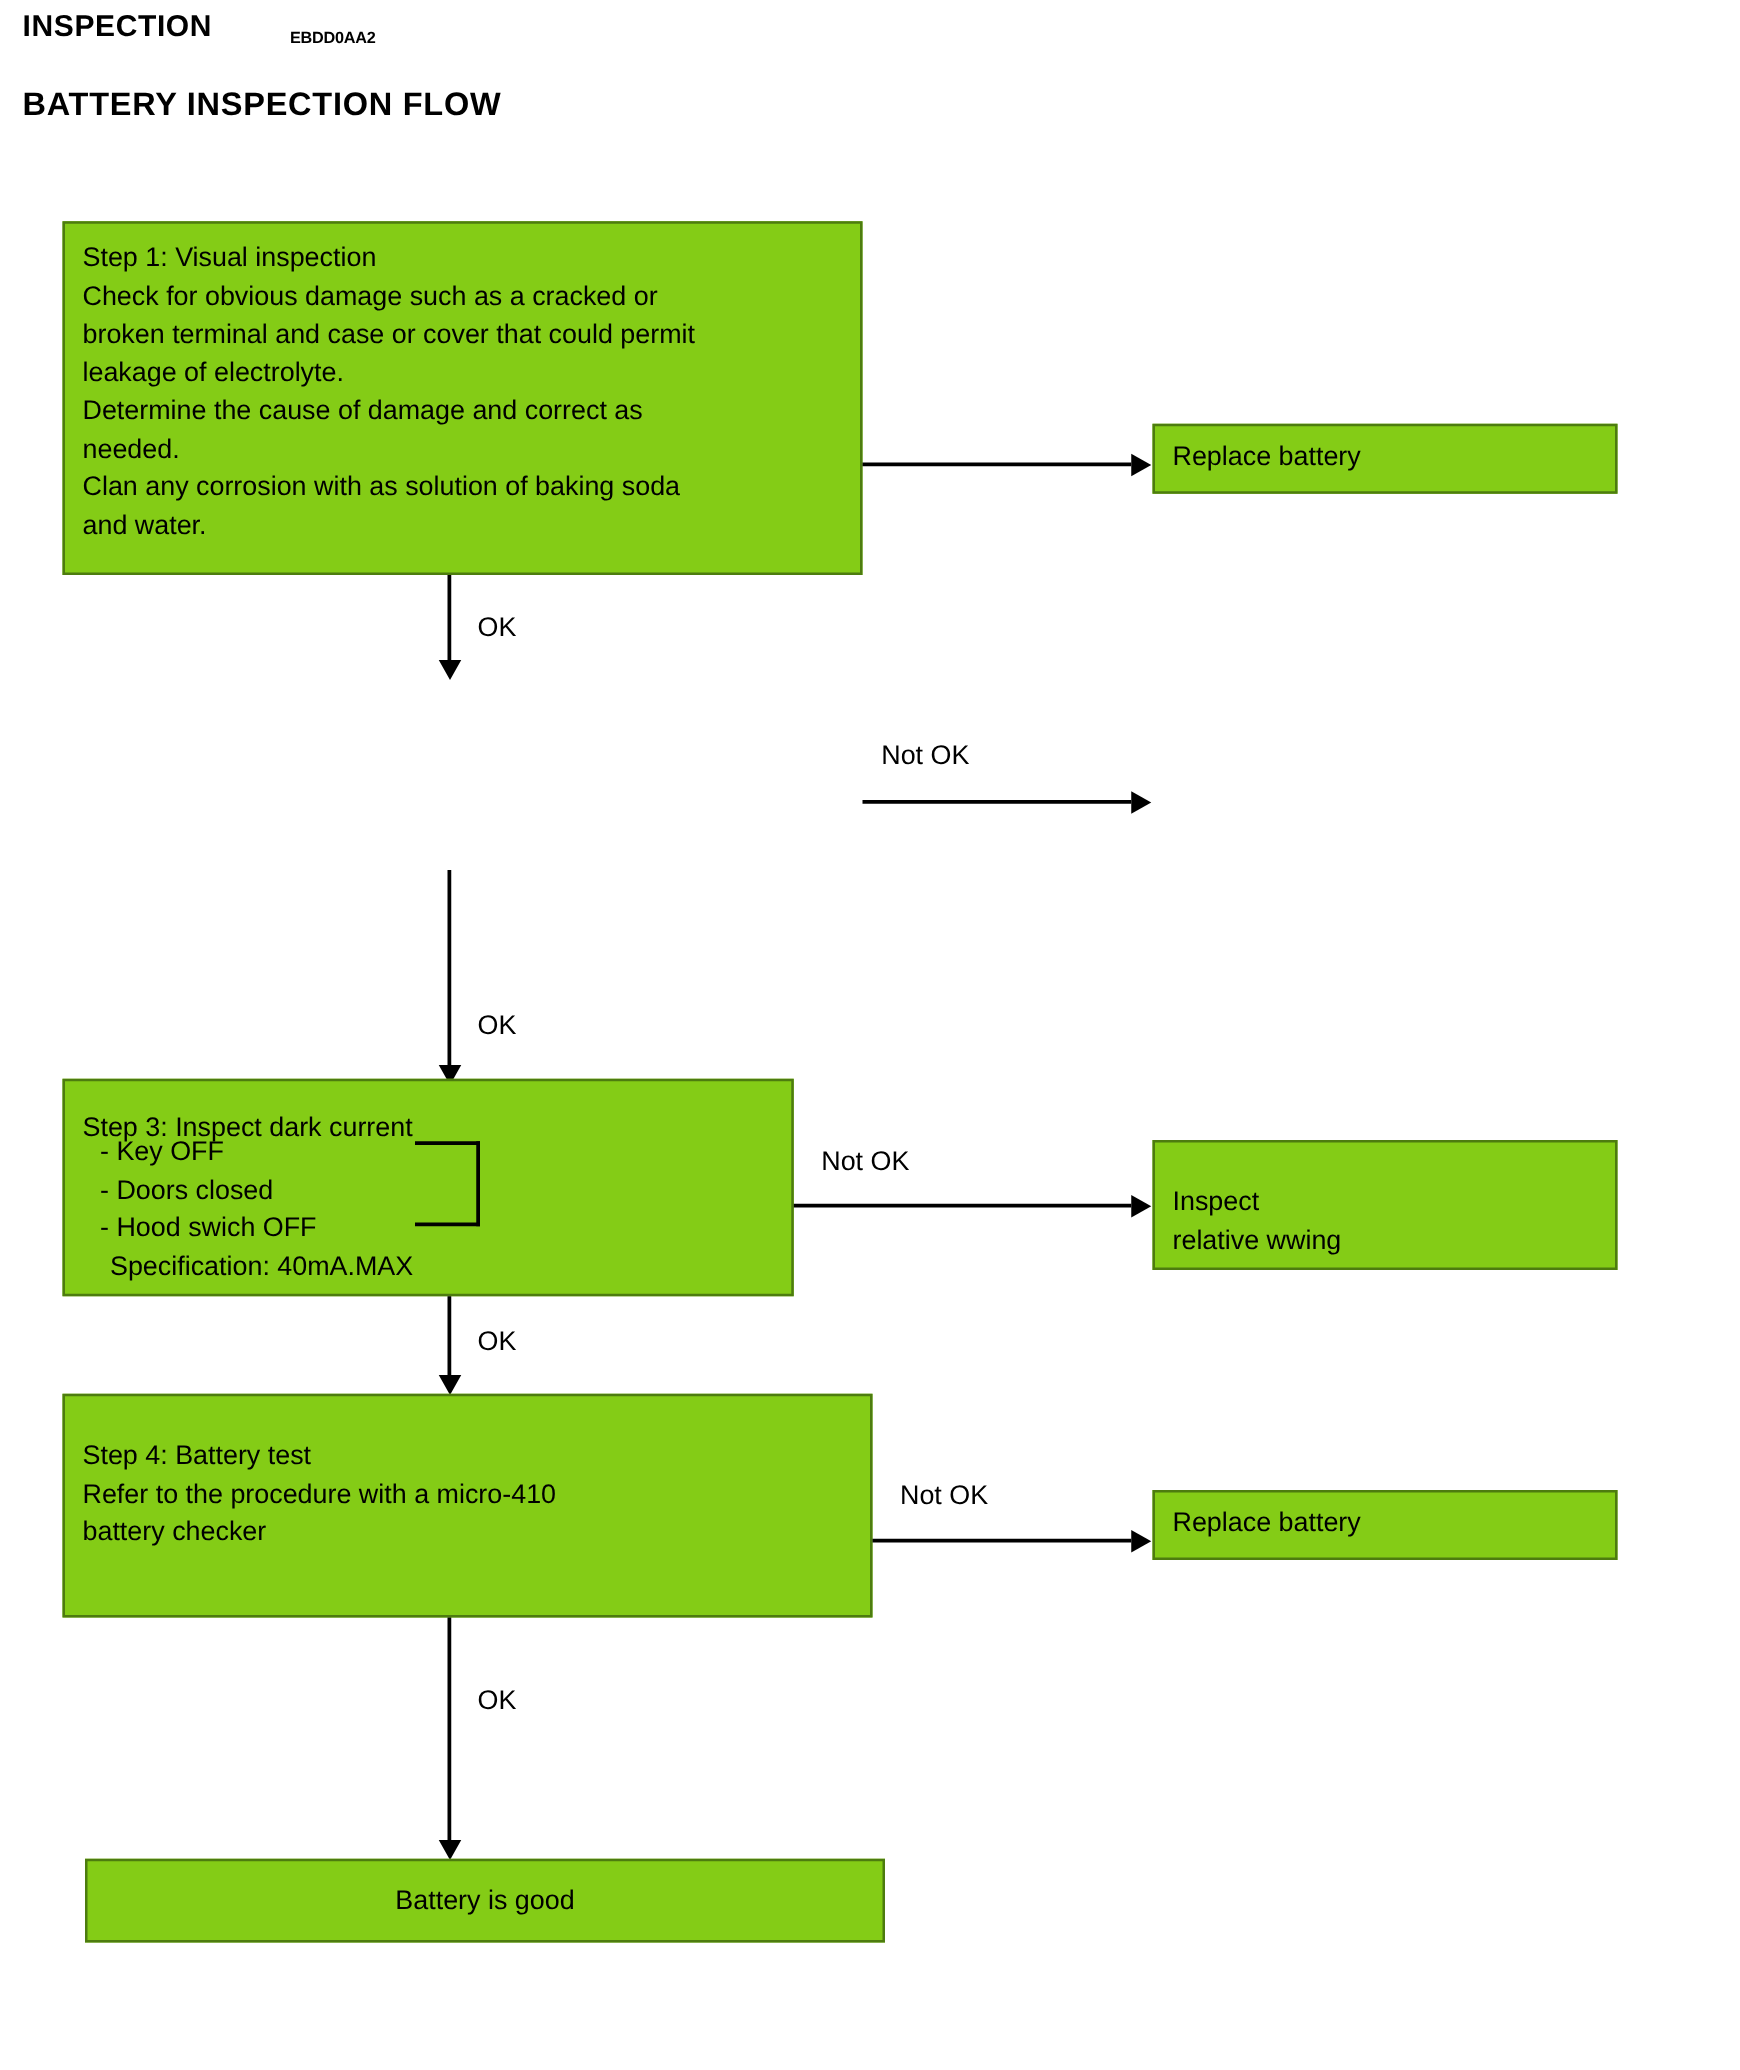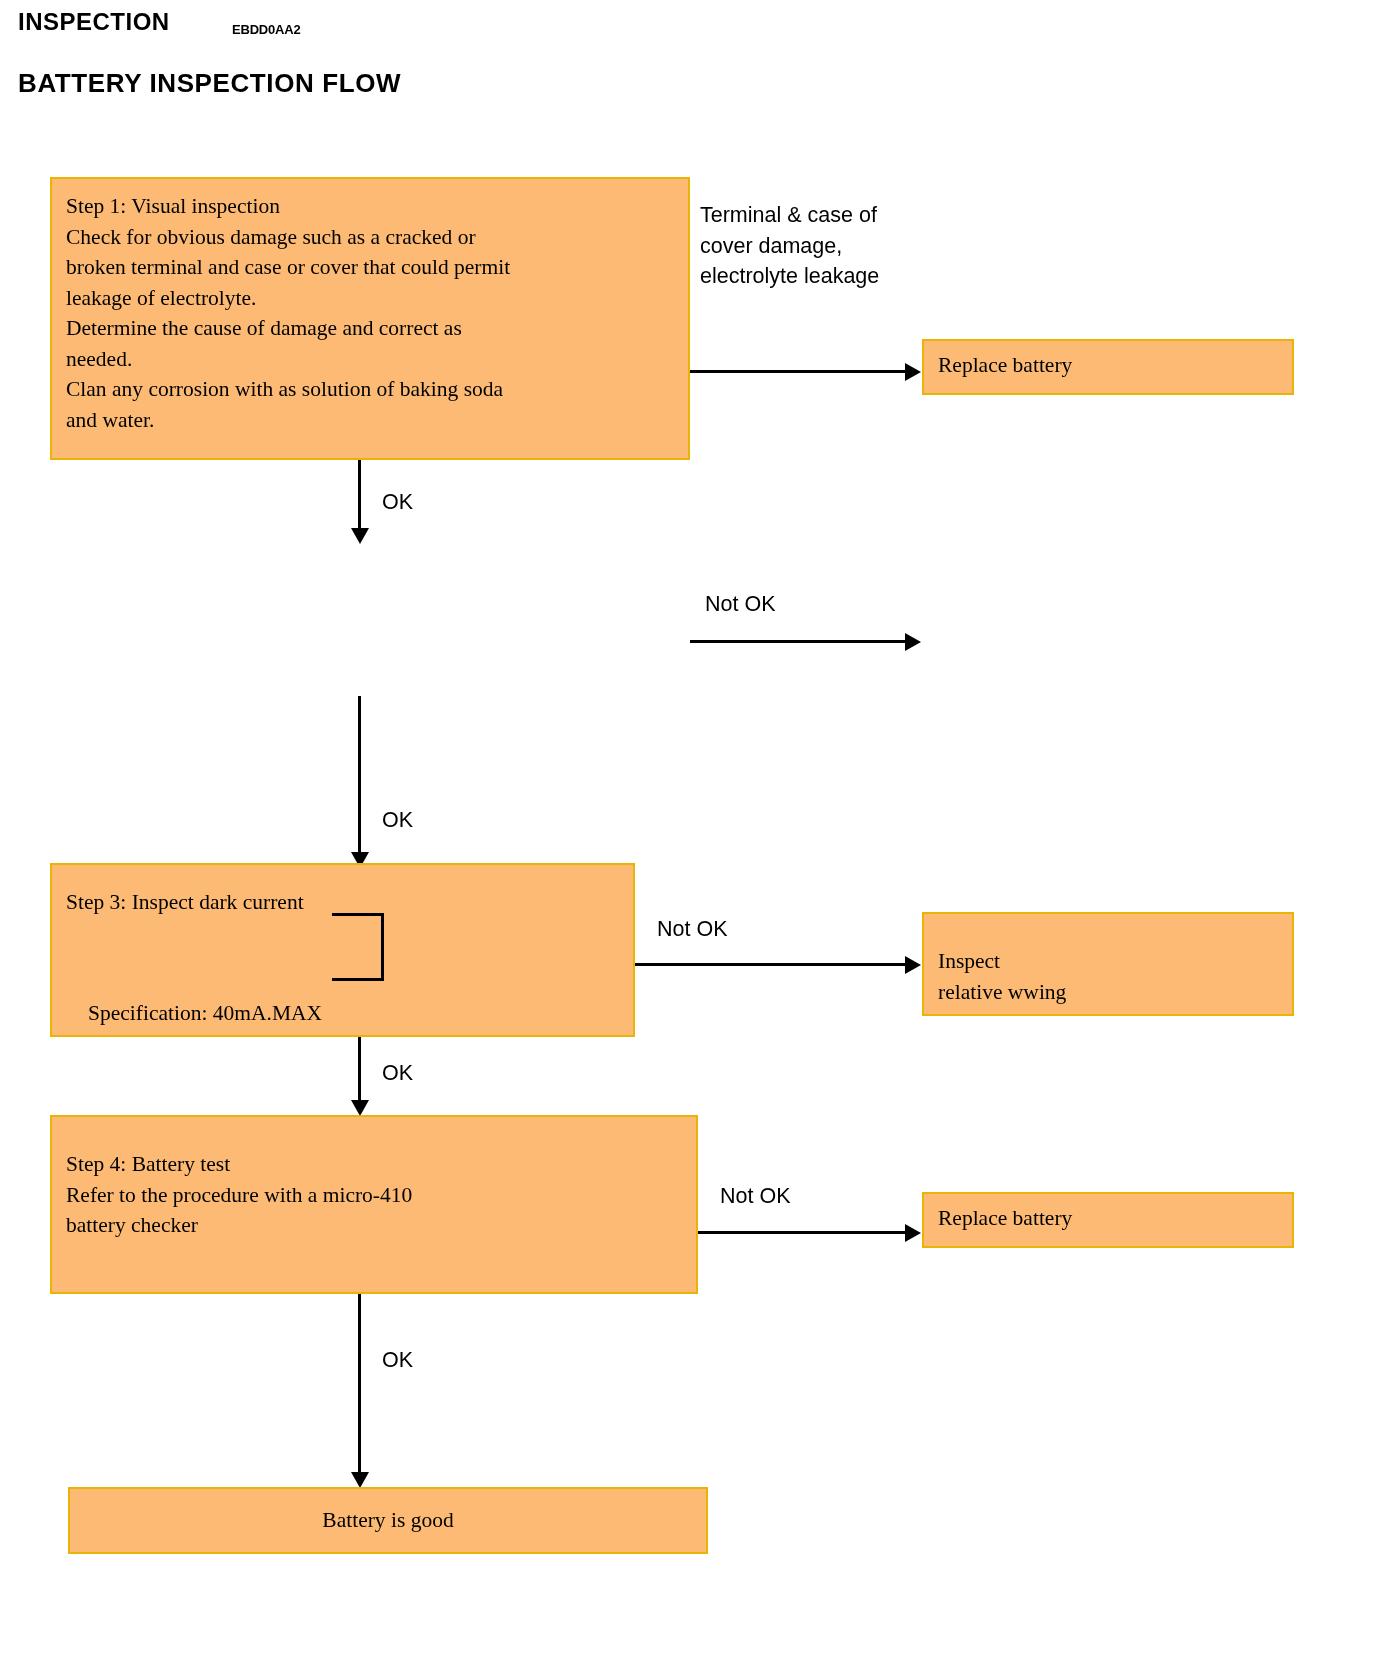--- a/index.html
+++ b/index.html
@@ -41,24 +41,23 @@
     left: 18px;
     top: 68px;
     font-size: 26px;
     font-weight: bold;
     letter-spacing: 0.6px;
   }
 
   
   .box {
     position: absolute;
-    border: 2px solid #eab308;
-    background: #fdba74;
+    border: 2px solid #4d7c0f;
+    background: #84cc16;
     box-sizing: border-box;
-    font-family: Liberation Serif, serif;
   }
   .box-text {
     font-size: 21.5px;
     line-height: 30.5px;
     white-space: pre-line;
   }
   .box-pad {
     padding: 12px 0 0 14px;
   }
   .center-box {
@@ -145,23 +144,20 @@
     <div class="box-text">Step 1: Visual inspection
 Check for obvious damage such as a cracked or
 broken terminal and case or cover that could permit
 leakage of electrolyte.
 Determine the cause of damage and correct as
 needed.
 Clan any corrosion with as solution of baking soda
 and water.</div>
   </div>
 
-  <div class="note" style="left:700px; top:200px; width:300px;">Terminal  &amp;  case of
-cover damage,
-electrolyte leakage</div>
 
   <div class="hline" style="left:690px; top:370px; width:215px;"></div>
   <div class="arrow-right" style="left:905px; top:363px;"></div>
 
   <div class="box box-pad" style="left:922px; top:339px; width:372px; height:56px; padding-top:9px;">
     <div class="box-text">Replace battery</div>
   </div>
 
   <div class="vline" style="left:358px; top:460px; height:72px;"></div>
   <div class="arrow-down" style="left:351px; top:528px;"></div>
@@ -172,20 +168,23 @@
   <div class="hline" style="left:690px; top:640px; width:215px;"></div>
   <div class="arrow-right" style="left:905px; top:633px;"></div>
 
 
   <div class="vline" style="left:358px; top:696px; height:163px;"></div>
   <div class="arrow-down" style="left:351px; top:852px;"></div>
   <div class="edge-label" style="left:382px; top:810px;">OK</div>
 
   <div class="box" style="left:50px; top:863px; width:585px; height:174px;">
     <div class="step3-list" style="top:22px;">Step 3: Inspect dark current</div>
+    <div class="step3-list" style="top:41px; left:28px;">- Key OFF
+- Doors closed
+- Hood swich OFF</div>
     <div class="step3-list" style="top:133px; left:36px;">Specification: 40mA.MAX</div>
 
     <div class="bracket" style="left:280px; top:48px; width:52px; height:68px;"></div>
   </div>
 
   <div class="edge-label" style="left:657px; top:919px;">Not OK</div>
   <div class="hline" style="left:635px; top:963px; width:270px;"></div>
   <div class="arrow-right" style="left:905px; top:956px;"></div>
 
   <div class="box box-pad" style="left:922px; top:912px; width:372px; height:104px; padding-top:32px;">

